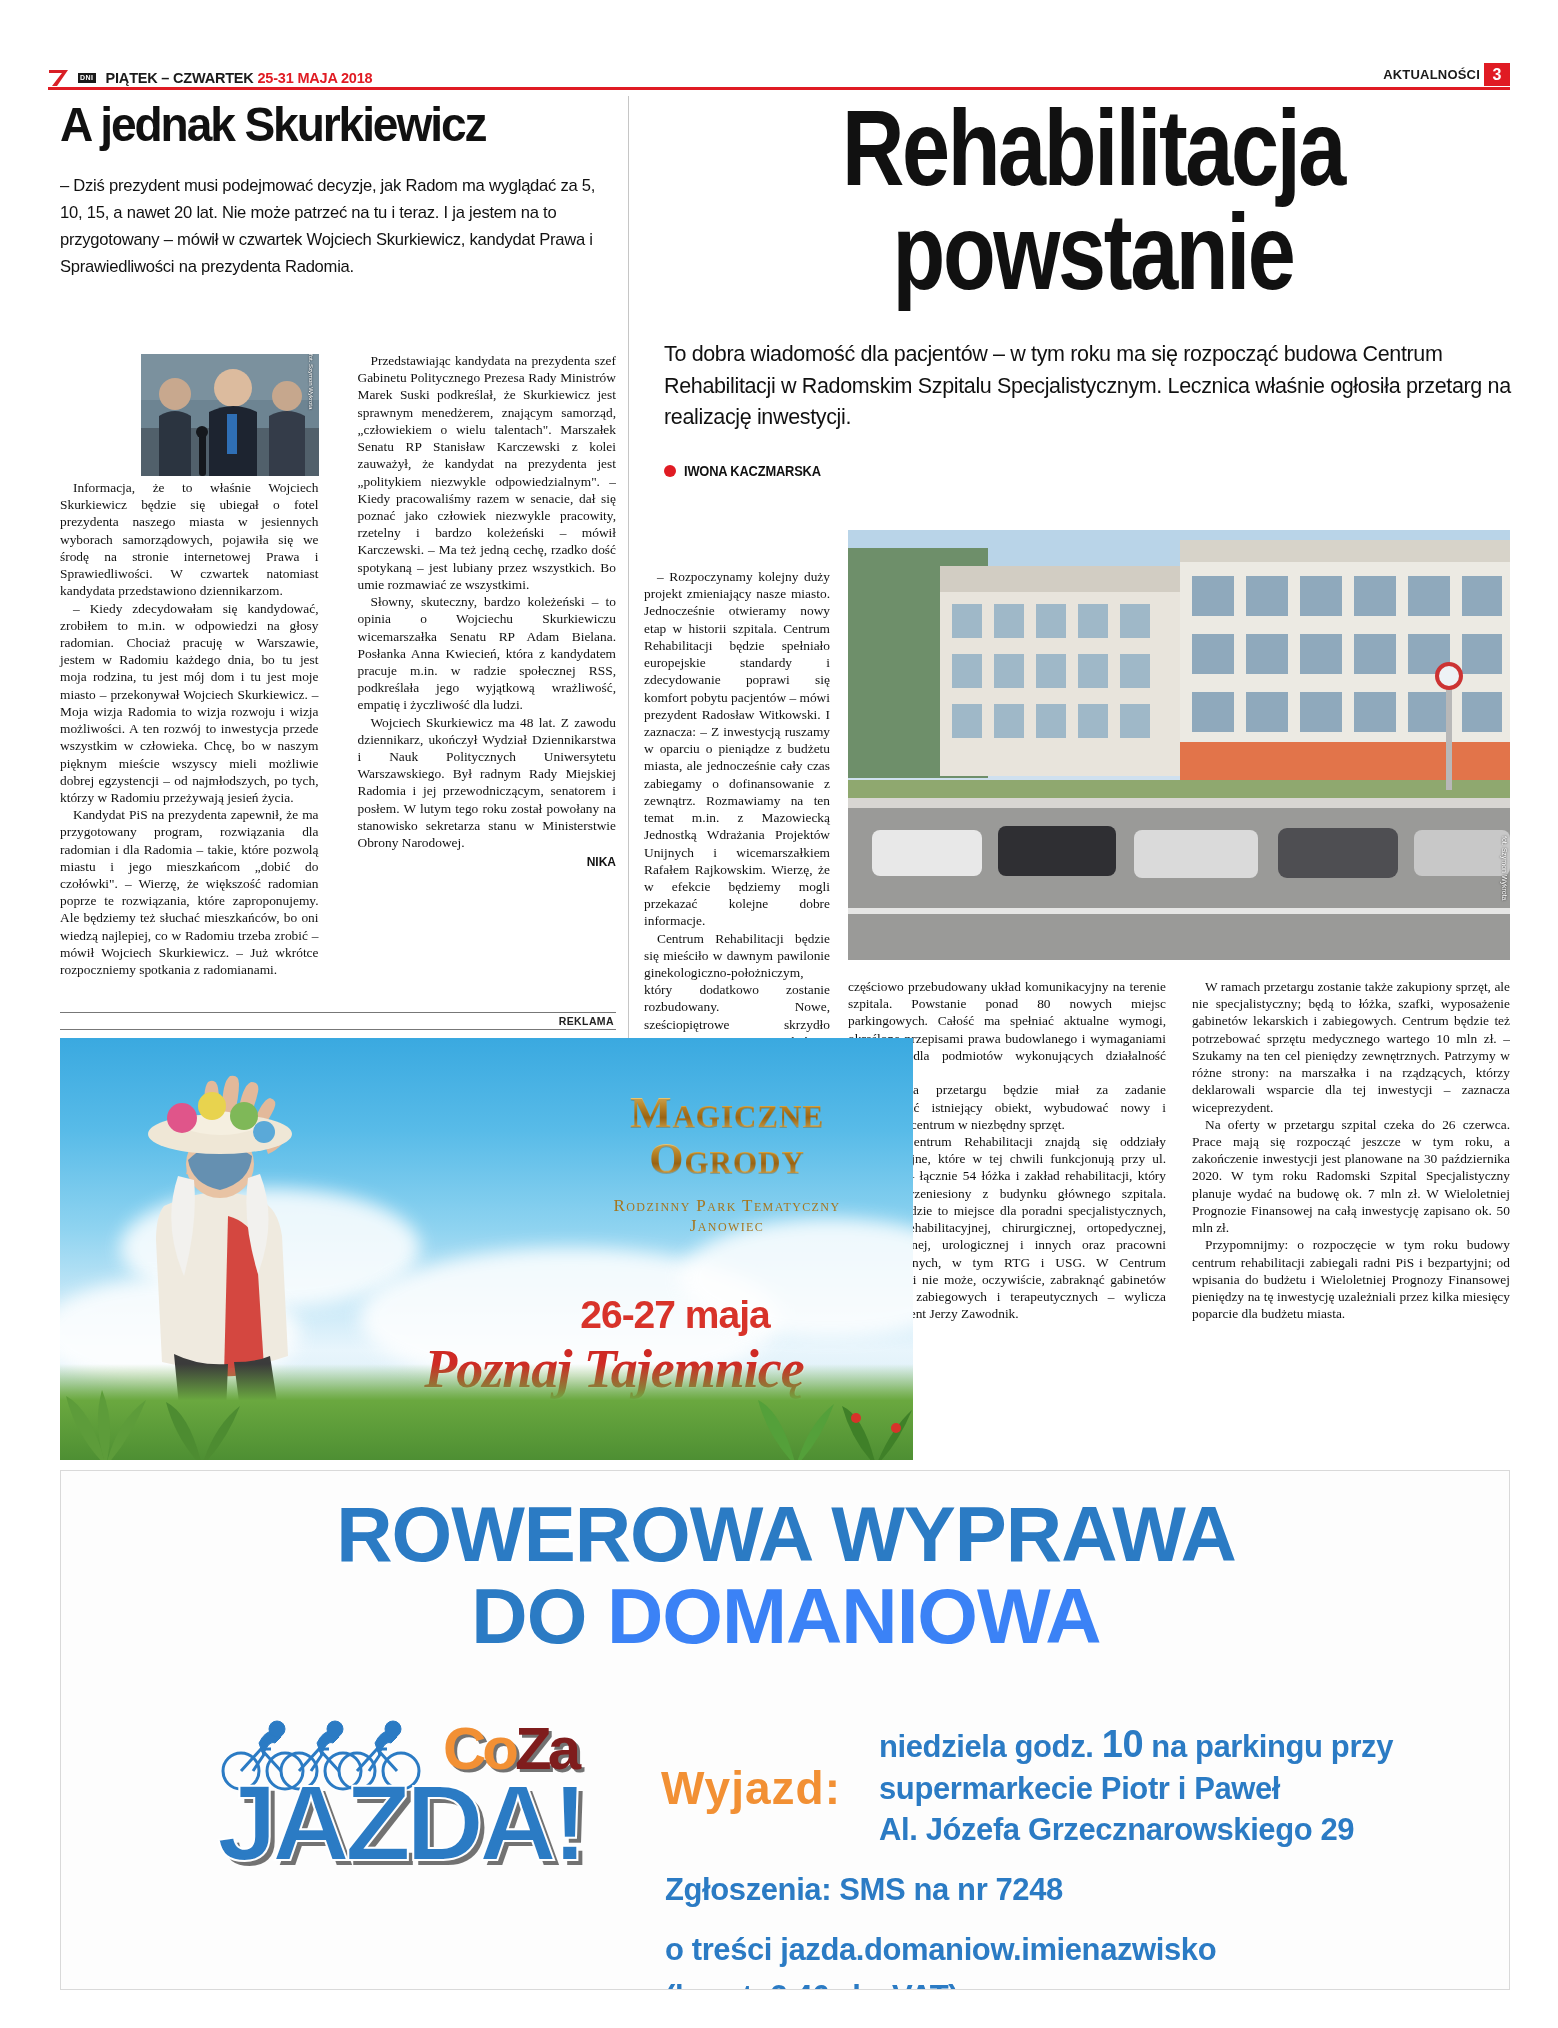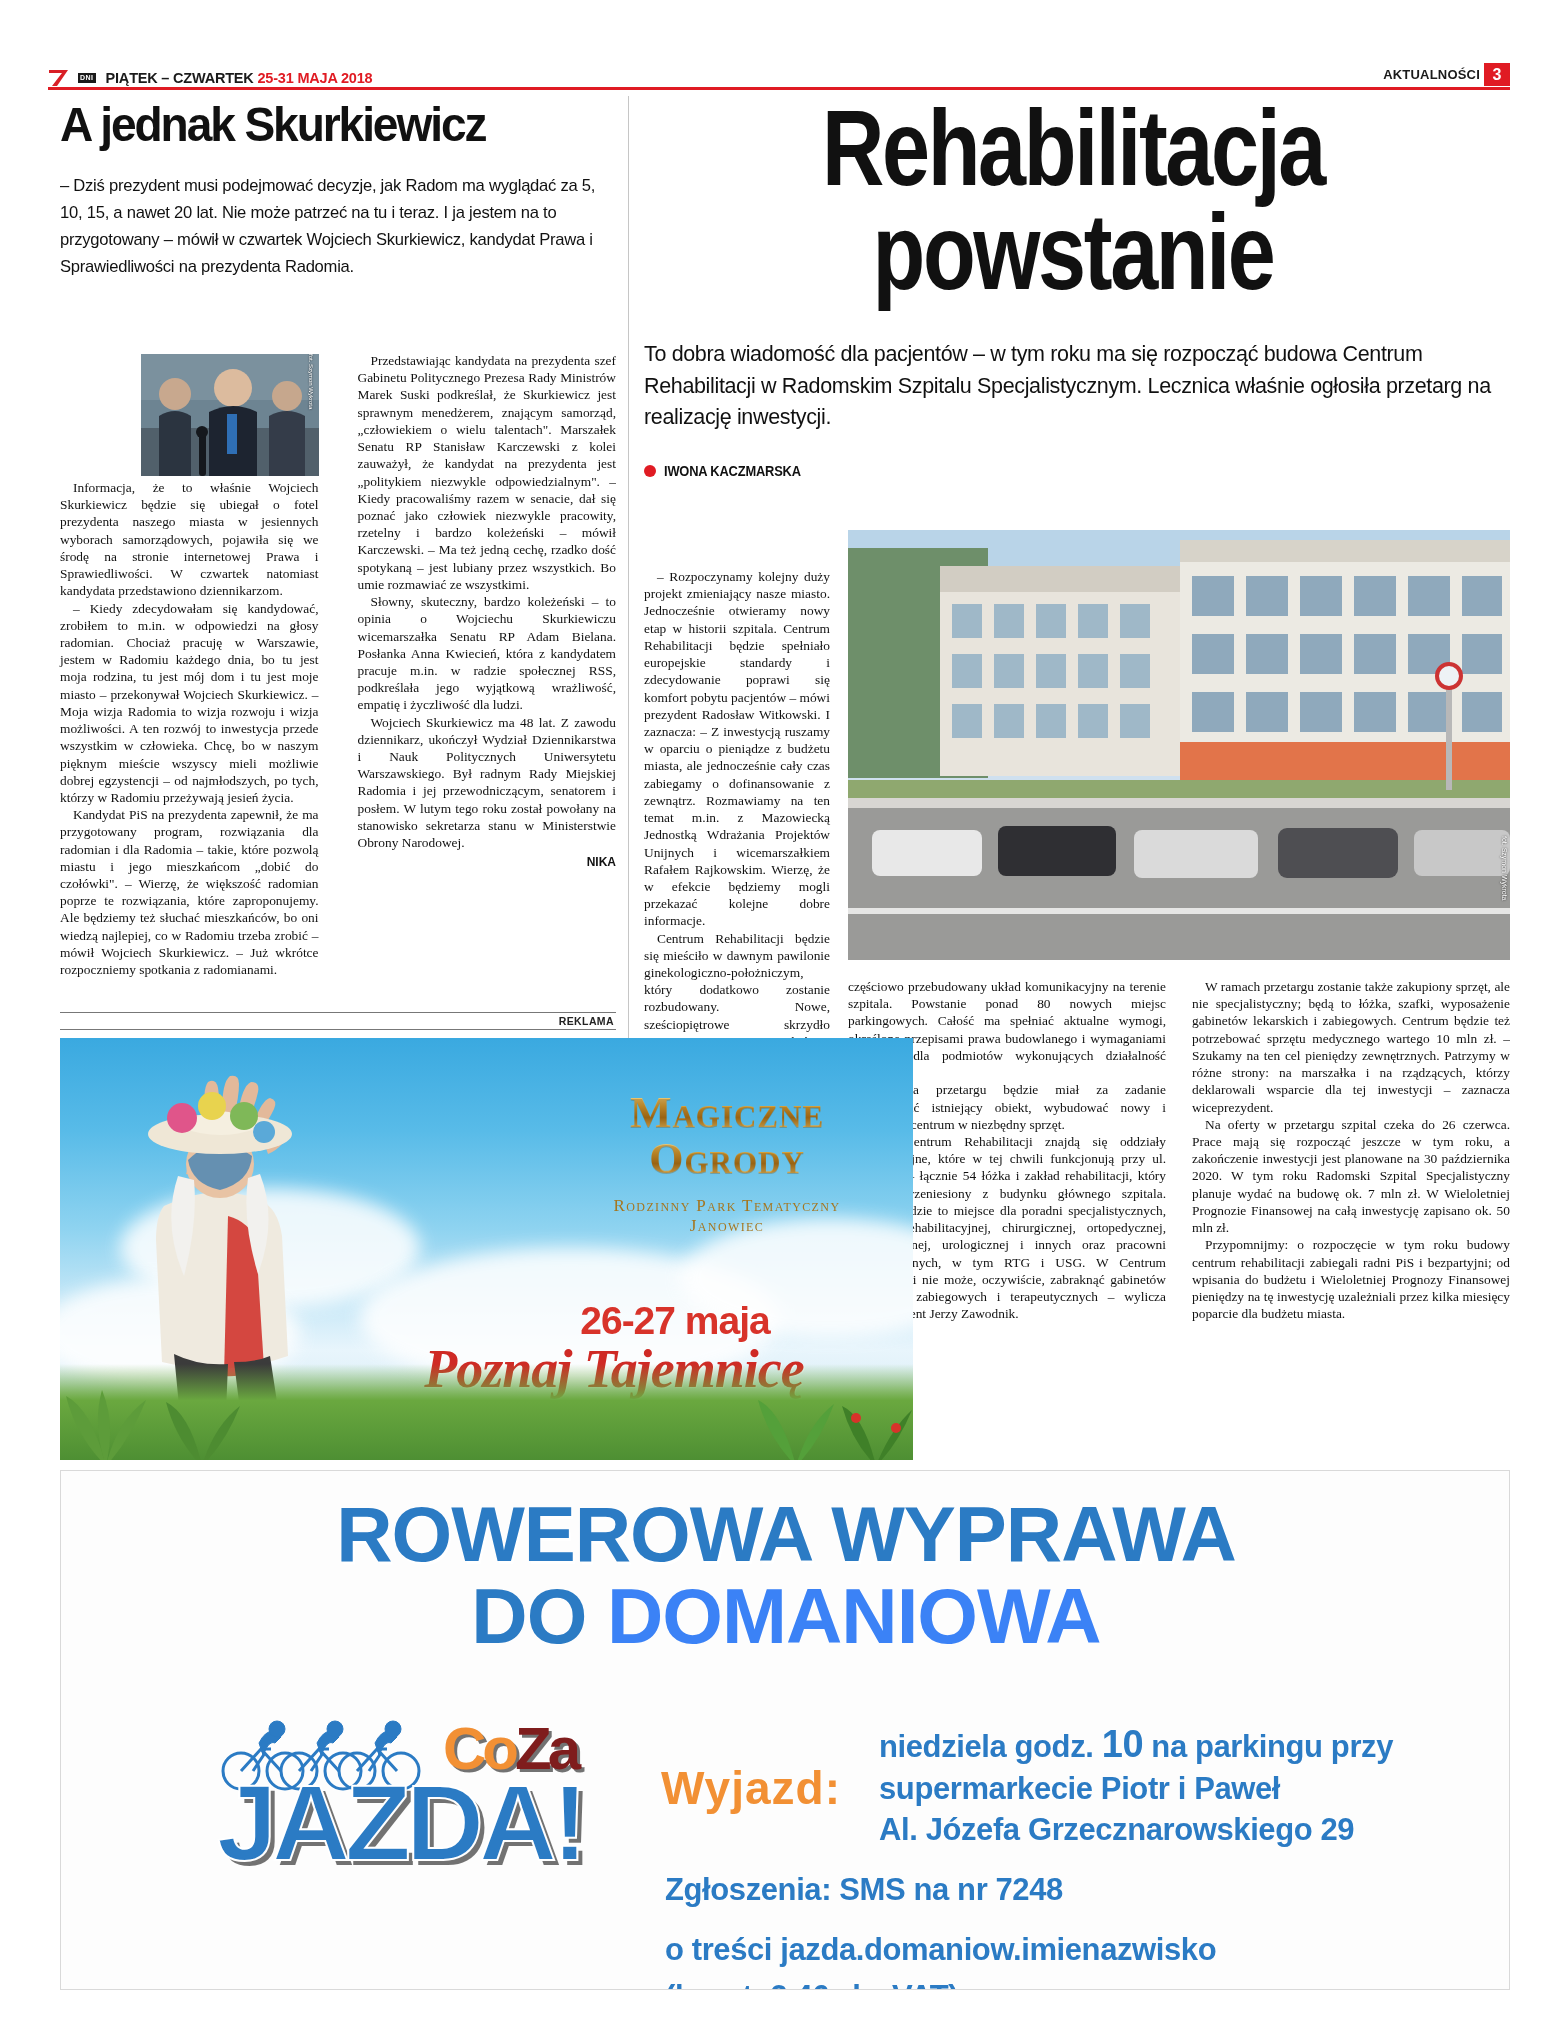--- a/index.html
+++ b/index.html
@@ -94,21 +94,21 @@
     display: flex; align-items: flex-end; justify-content: flex-start;
     padding-bottom: 2px; text-shadow: 0 0 2px rgba(0,0,0,.9);
   }
   .sig {
     font-family: "Liberation Sans", sans-serif; font-weight: bold;
     font-size: 12px; text-align: right; margin-top: 4px; color: #111;
   }
 
   
   .art-right {
-    position: absolute; left: 636px; top: 96px; width: 874px;
+    position: absolute; left: 656px; top: 96px; width: 874px;
   }
   .vrule-left {
     position: absolute; left: 628px; top: 96px; width: 1px; height: 1055px;
     background: #c6c6c6;
   }
   .art-right-title {
     font-family: "Liberation Sans", sans-serif; font-weight: bold;
     color: #111; text-align: center;
     font-size: 108px; line-height: .96; letter-spacing: -3px;
     transform: scaleX(.8); transform-origin: center center;
@@ -199,21 +199,21 @@
   }
   .mo-l1 { font-size: 44px; line-height: 1.04; }
   .mo-l2 { font-size: 44px; line-height: 1.04; }
   .mo-sub1, .mo-sub2 {
     font-family: "Liberation Serif", serif; font-variant: small-caps;
     color: #a5761f; letter-spacing: 1.4px;
   }
   .mo-sub1 { font-size: 17px; margin-top: 14px; }
   .mo-sub2 { font-size: 17px; }
   .mo-date {
-    position: absolute; left: 380px; top: 261px; width: 470px; text-align: center;
+    position: absolute; left: 380px; top: 255px; width: 470px; text-align: center;
     font-family: "Liberation Sans", sans-serif; font-weight: bold;
     font-size: 39px; color: #d8332a; letter-spacing: -1px;
   }
   .mo-h1 {
     position: absolute; left: 258px; top: 300px; width: 592px; text-align: center;
     font-family: "Liberation Serif", serif; font-weight: bold; font-style: italic;
     font-size: 54px; color: #cf2a25; letter-spacing: -1px;
     text-shadow: 1px 1px 0 rgba(255,255,255,.6);
   }
   .mo-h2 {

